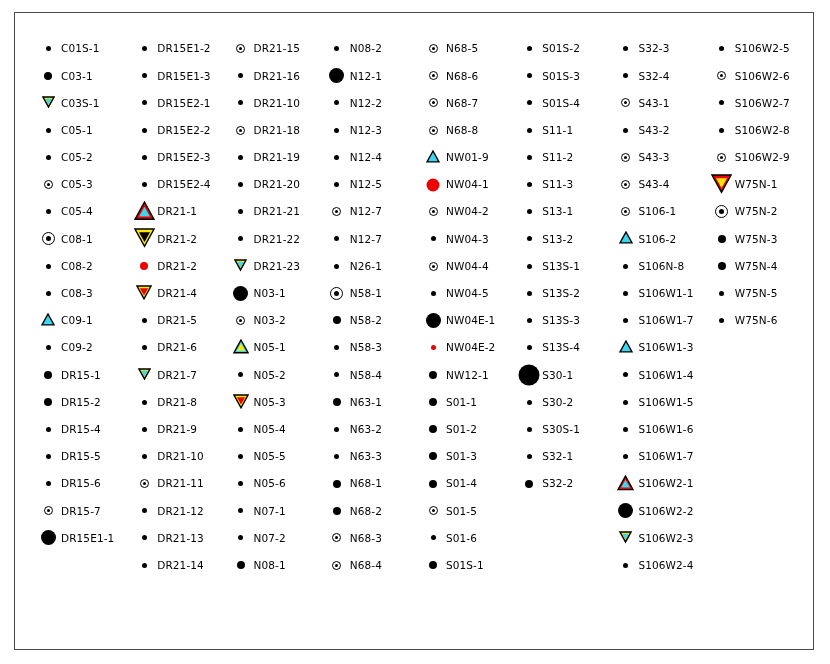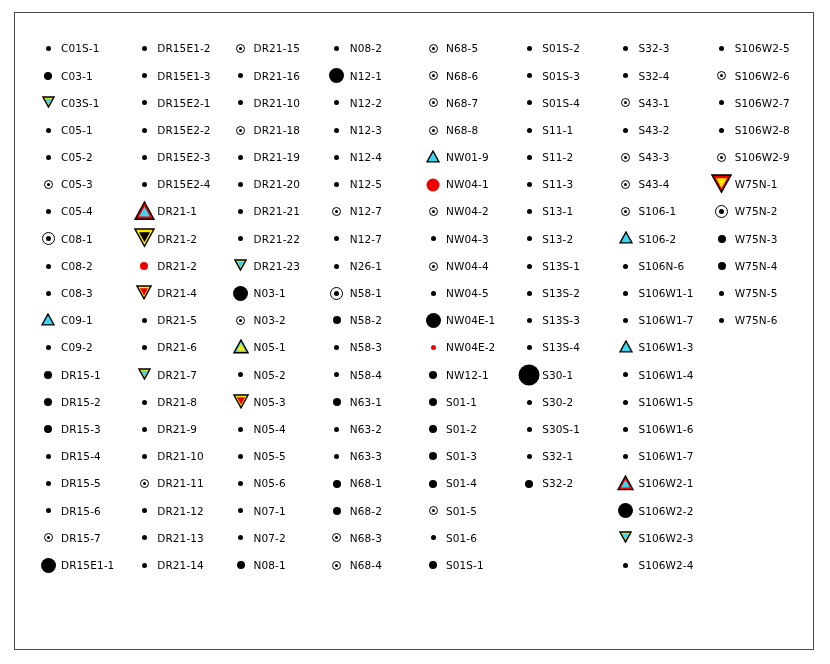--- a/index.html
+++ b/index.html
@@ -210,26 +210,20 @@
           <span class="entry-label">DR15-1</span>
         </div>
         <div class="legend-entry">
           <span class="sym-box">
             <span class="sym-dot-md"></span>
           </span>
           <span class="entry-label">DR15-2</span>
         </div>
         <div class="legend-entry">
           <span class="sym-box">
-            <span class="sym-dot-md"></span>
-          </span>
-          <span class="entry-label">DR15-3</span>
-        </div>
-        <div class="legend-entry">
-          <span class="sym-box">
             <span class="sym-dot-sm"></span>
           </span>
           <span class="entry-label">DR15-4</span>
         </div>
         <div class="legend-entry">
           <span class="sym-box">
             <span class="sym-dot-sm"></span>
           </span>
           <span class="entry-label">DR15-5</span>
         </div>
@@ -919,21 +913,21 @@
             <svg class="sym-svg" width="14" height="15" viewBox="0 0 14 15">
               <polygon points="7,1 13,11.88 1,11.88" fill="#3bd6f0" stroke="#000000" stroke-width="1.4"></polygon>
             </svg>
           </span>
           <span class="entry-label">S106-2</span>
         </div>
         <div class="legend-entry">
           <span class="sym-box">
             <span class="sym-dot-sm"></span>
           </span>
-          <span class="entry-label">S106N-6</span>
+          <span class="entry-label">S106N-8</span>
         </div>
         <div class="legend-entry">
           <span class="sym-box">
             <span class="sym-dot-sm"></span>
           </span>
           <span class="entry-label">S106W1-1</span>
         </div>
         <div class="legend-entry">
           <span class="sym-box">
             <span class="sym-dot-sm"></span>

